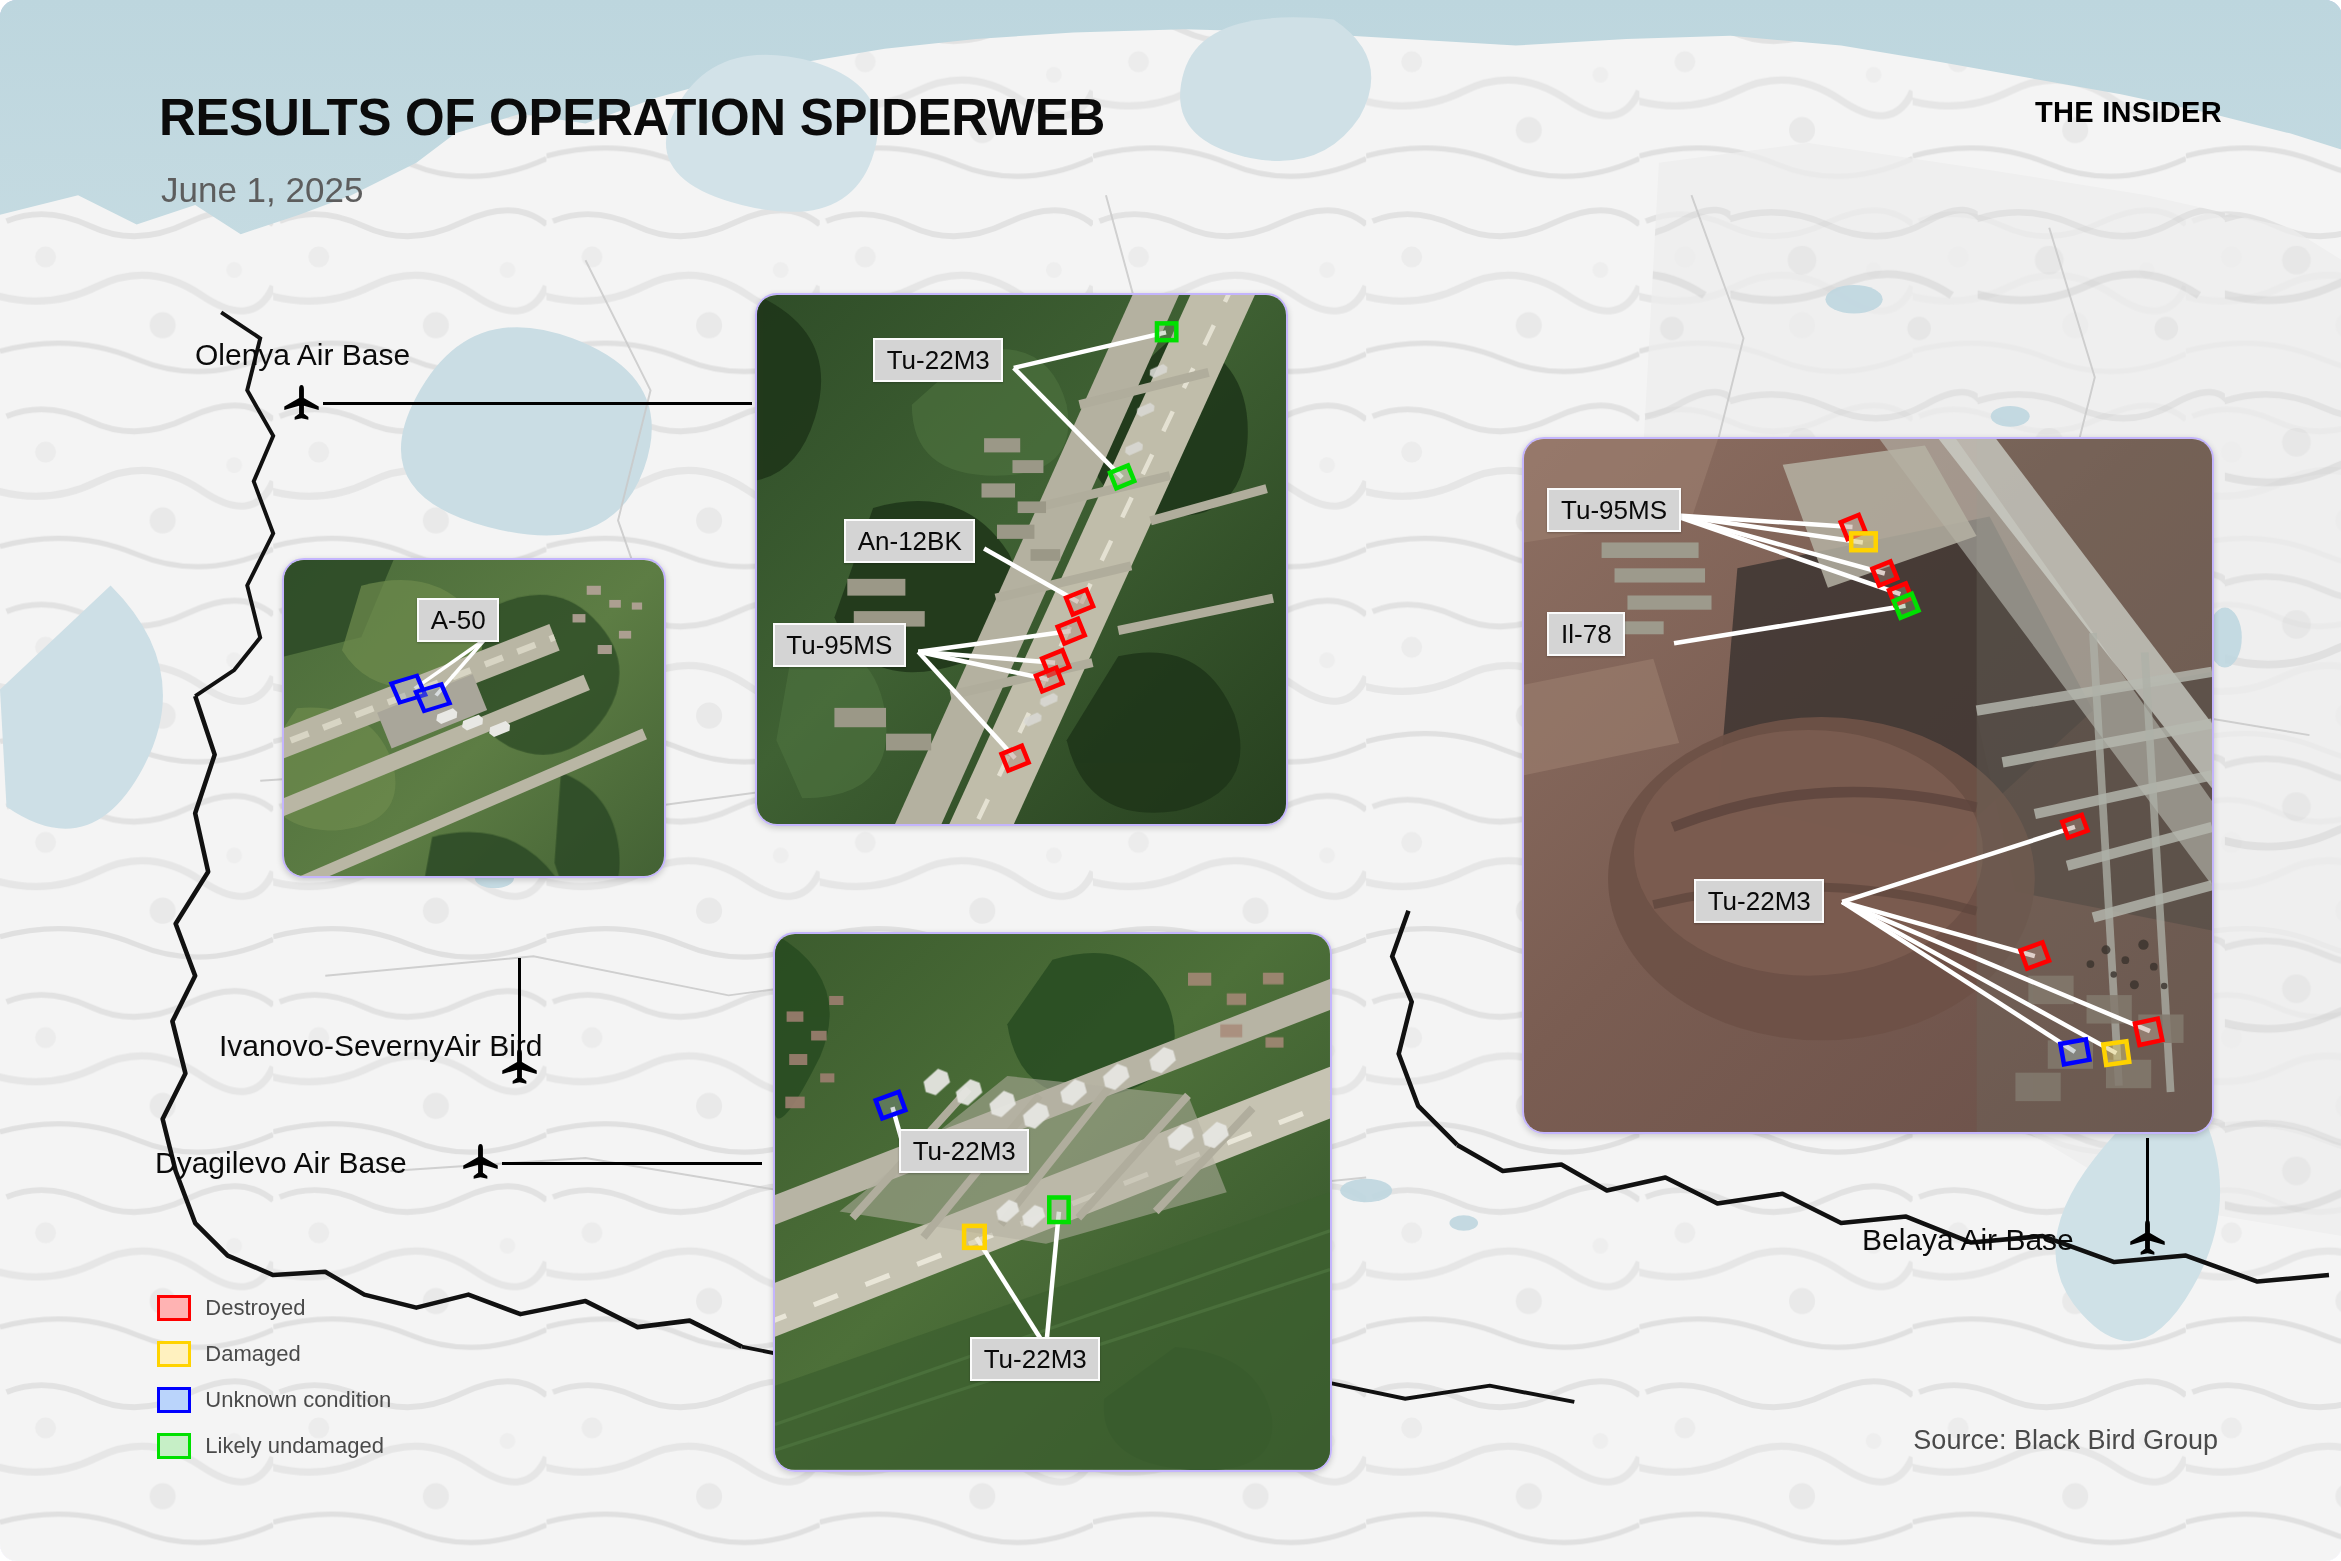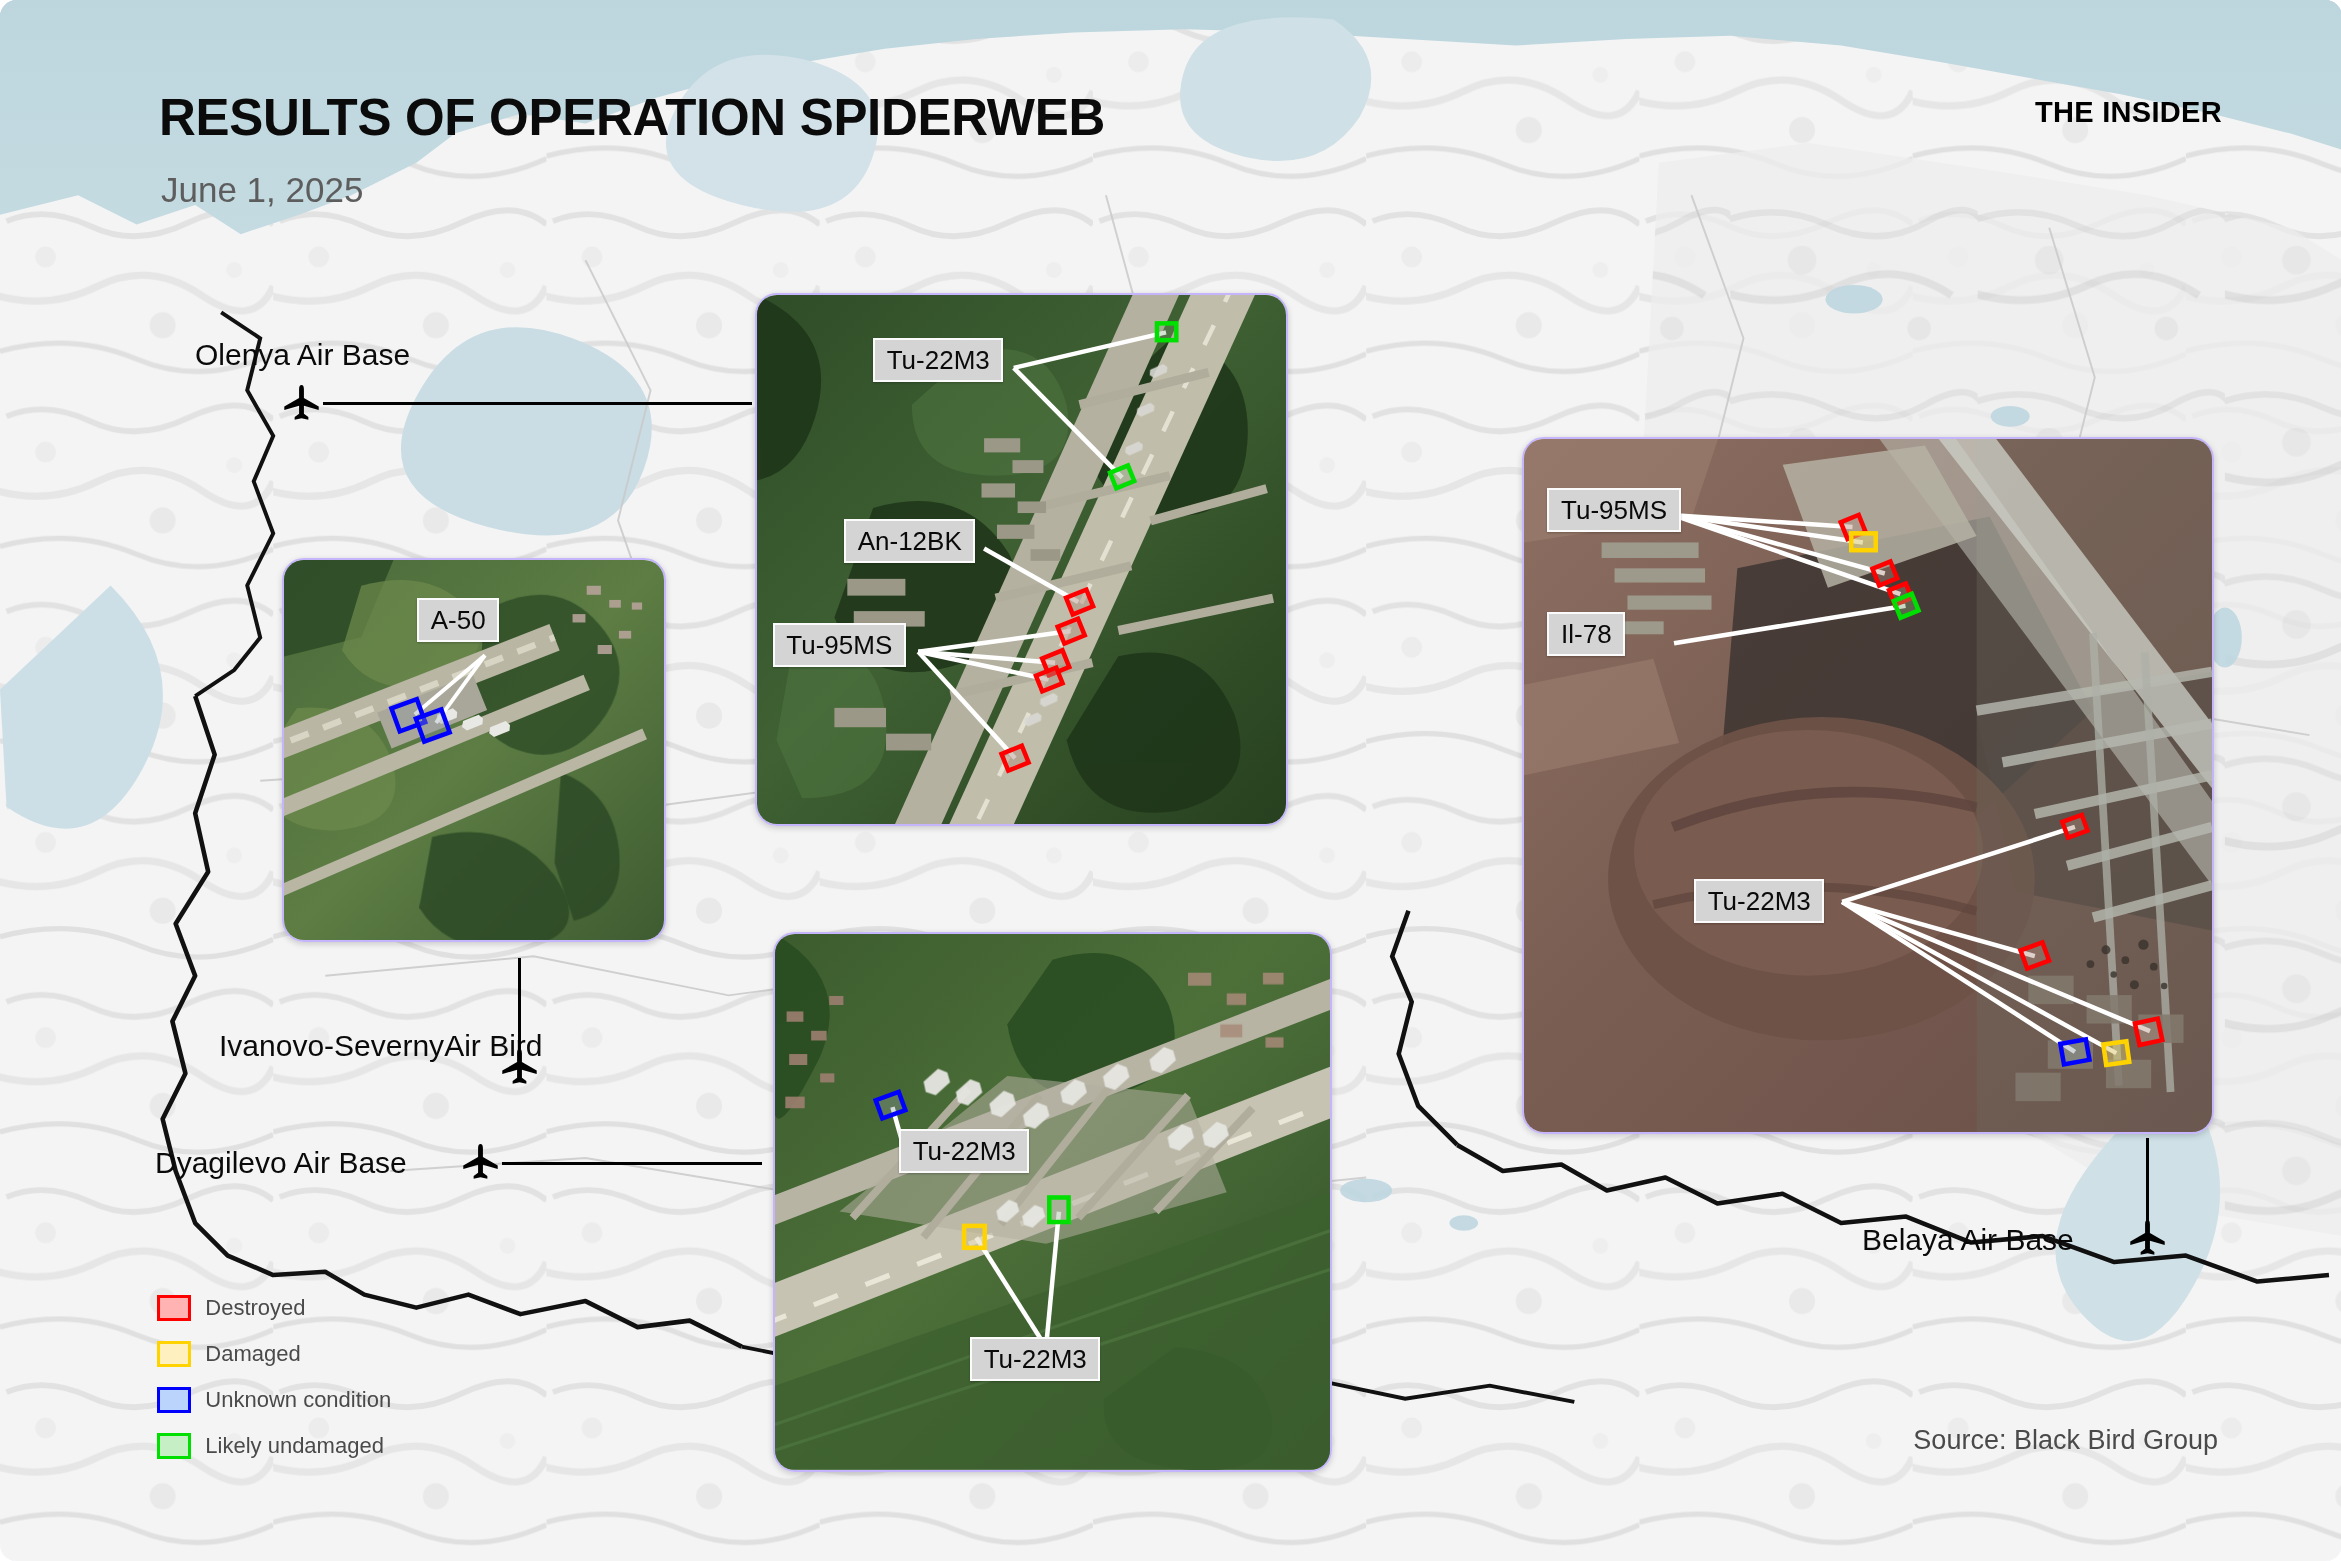--- a/index.html
+++ b/index.html
@@ -214,21 +214,21 @@
   <div class="base-label" style="left:1862px; top:1223px;">
     <span class="txt">Belaya Air Base</span>
   </div>
   <div class="plane-ico" style="position:absolute; left:2126px; top:1218px;">
     <svg width="43" height="43" viewBox="0 0 64 64">
       <path fill="#000" d="M32 3c2.4 0 3.6 2.4 3.6 6.2v13.3l22 12.6v5.2l-22-6.4v11.8l6.6 5v4.1L32 52.4l-10.2 2.4v-4.1l6.6-5V33.9l-22 6.4v-5.2l22-12.6V9.2C28.4 5.4 29.6 3 32 3z"></path>
     </svg>
   </div>
   <div class="leader" style="left:2146px; top:1138px; width:3.3px; height:88px;"></div>
 
-  <div class="inset" style="left:282px; top:558px; width:384px; height:384px;">
+  <div class="inset" style="left:282px; top:558px; width:384px; height:320px;">
     <svg class="sat" viewBox="0 0 590 590" preserveAspectRatio="none">
       <defs>
         <linearGradient id="ivField" x1="0" y1="0" x2="1" y2="1">
           <stop offset="0%" stop-color="#4a6b3a"></stop>
             <stop offset="50%" stop-color="#5d7d44"></stop>
             <stop offset="100%" stop-color="#3e5c31"></stop>
         </linearGradient>
       </defs>
       <rect width="590" height="590" fill="url(#ivField)"></rect>
       <g fill="#2c4a26" opacity=".85">

